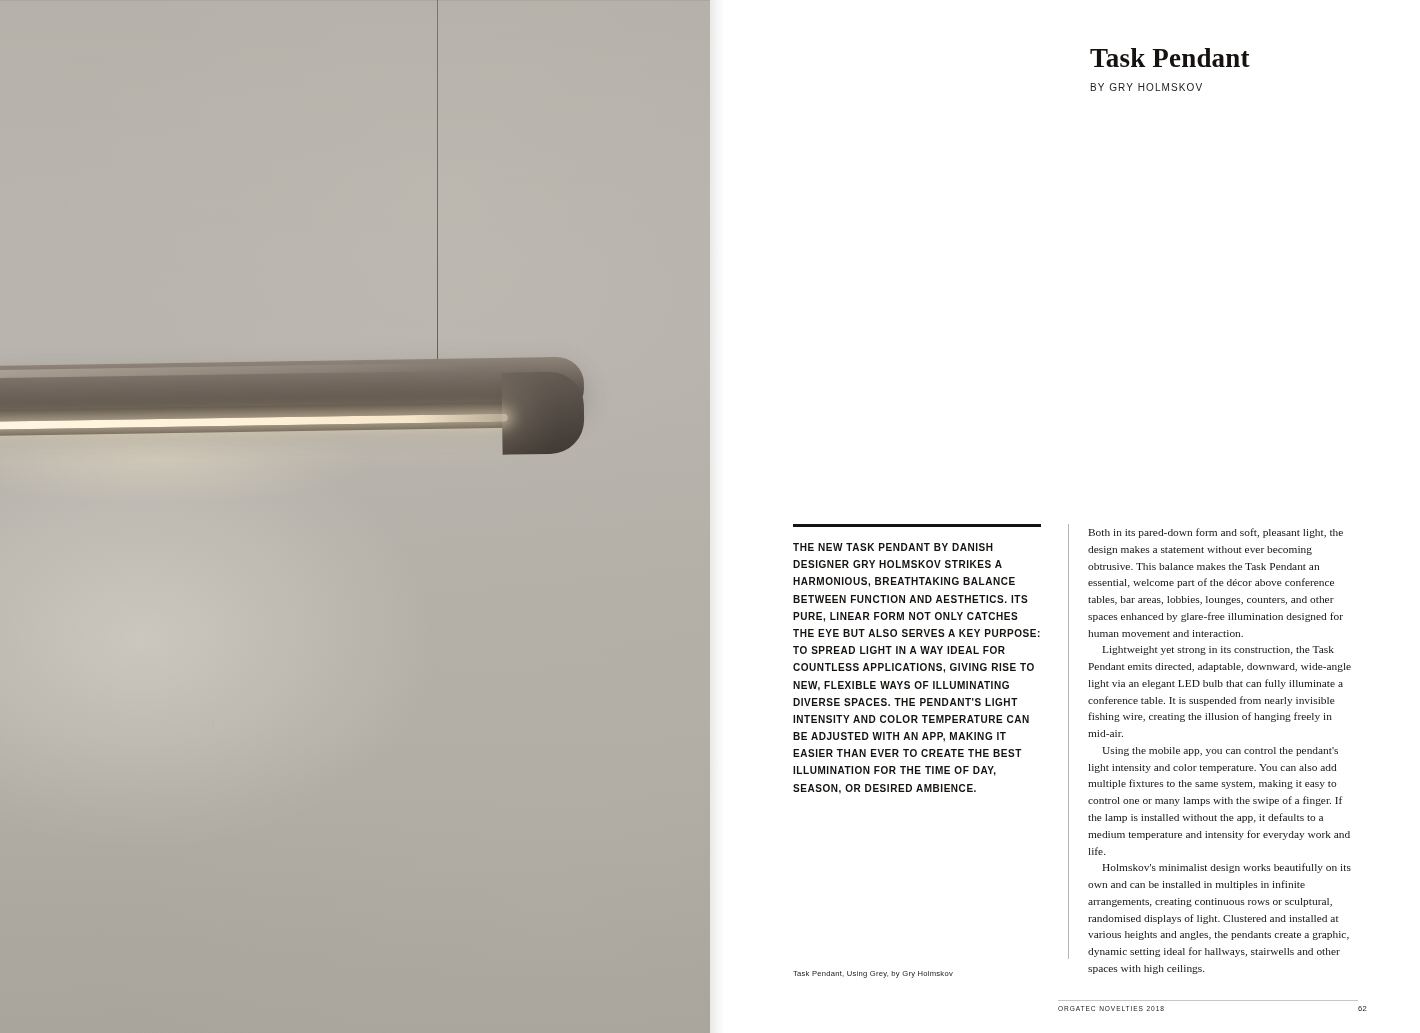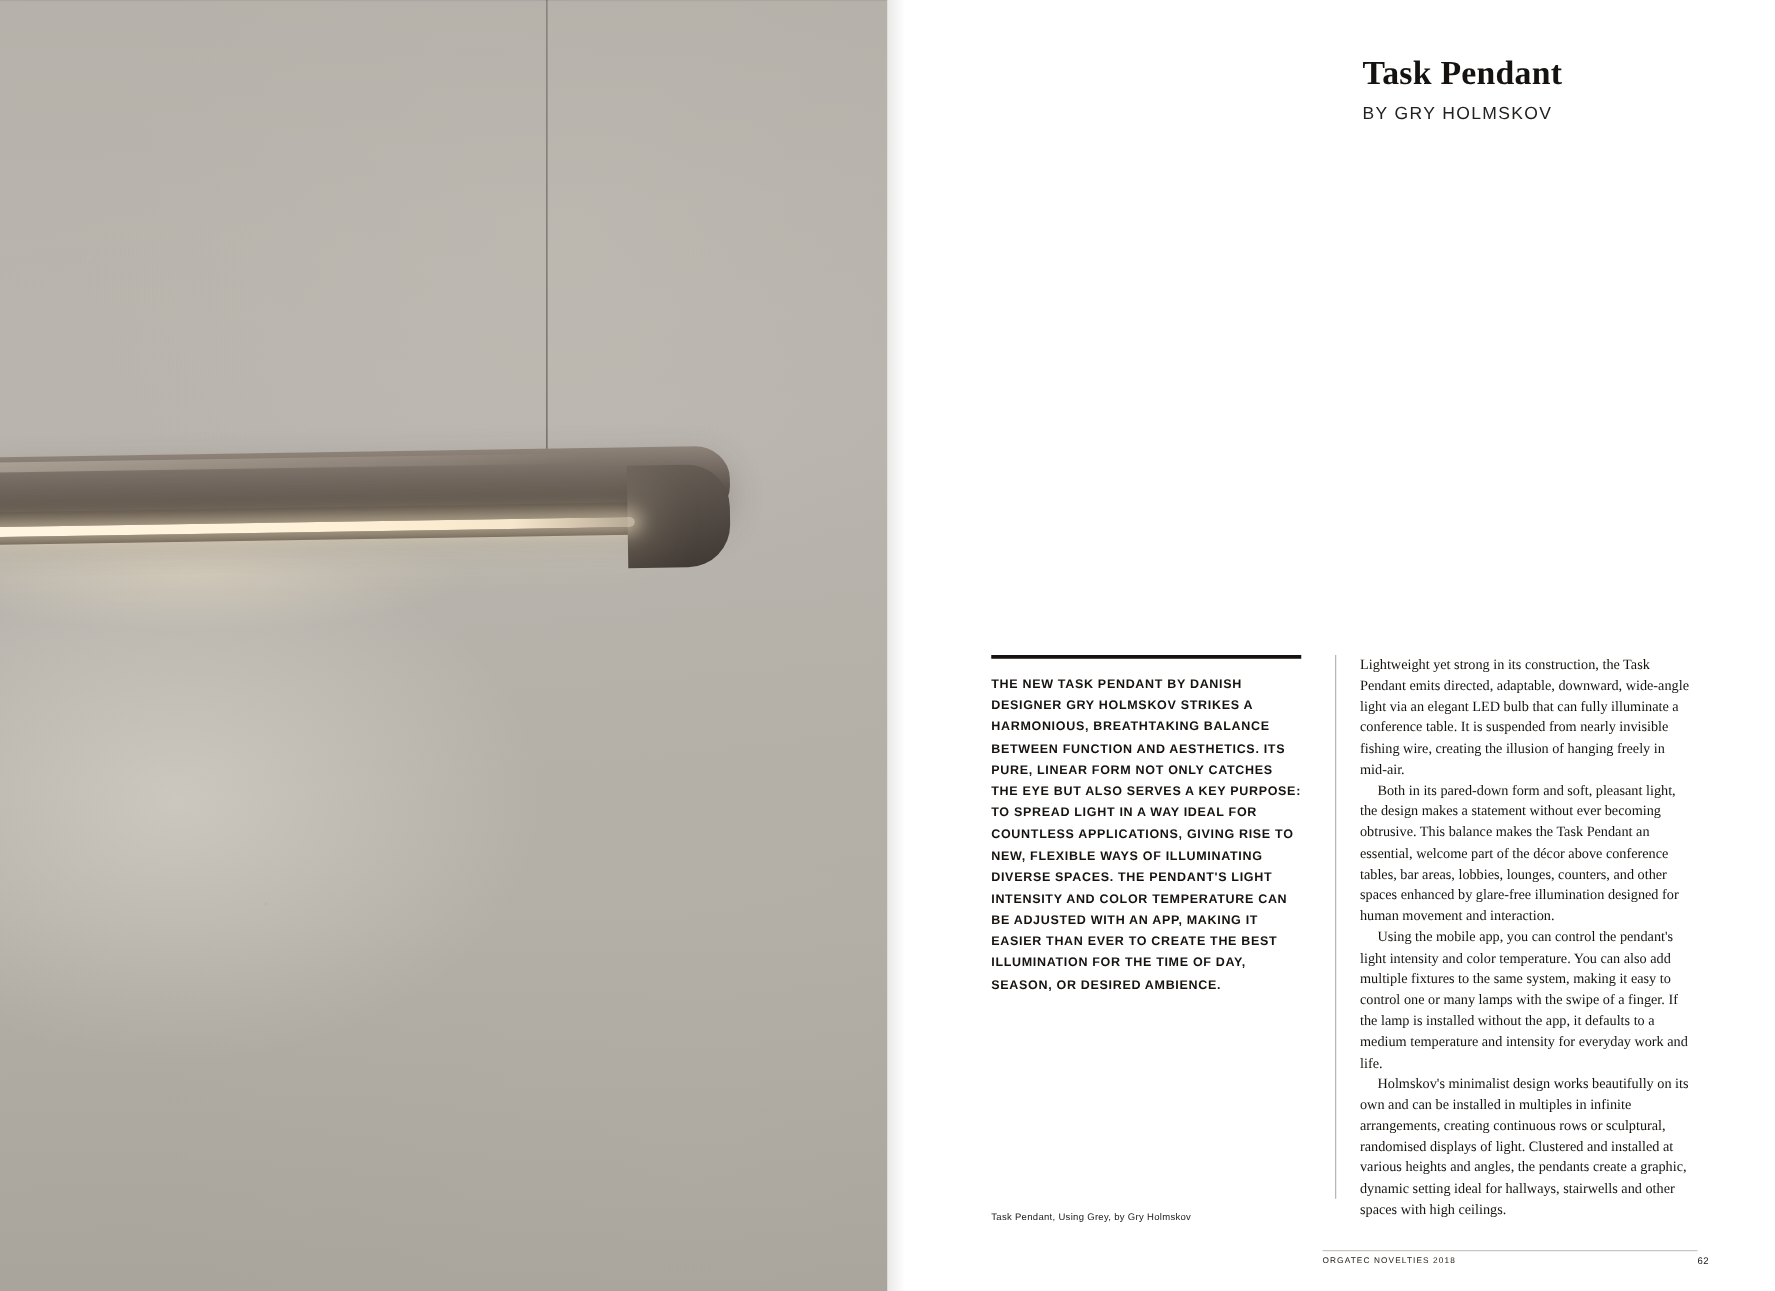--- a/index.html
+++ b/index.html
@@ -174,21 +174,21 @@
     font-size: 27px;
     font-weight: 700;
     letter-spacing: 0.2px;
     color: #15120f;
     line-height: 1.1;
     margin: 0;
   }
   .byline {
     margin-top: 8px;
     font-family: "Liberation Sans", sans-serif;
-    font-size: 14px;
+    font-size: 10px;
     letter-spacing: 1.1px;
     color: #23201d;
     text-transform: uppercase;
   }
 
   
   .intro-col {
     position: absolute;
     left: 83px;
     top: 524px;
@@ -322,22 +322,22 @@
     <div class="intro-col">
       <div class="rule-thick"></div>
       <div class="intro-text">THE NEW TASK PENDANT BY DANISH DESIGNER GRY HOLMSKOV STRIKES A HARMONIOUS, BREATHTAKING BALANCE BETWEEN FUNCTION AND AESTHETICS. ITS PURE, LINEAR FORM NOT ONLY CATCHES THE EYE BUT ALSO SERVES A KEY PURPOSE: TO SPREAD LIGHT IN A WAY IDEAL FOR COUNTLESS APPLICATIONS, GIVING RISE TO NEW, FLEXIBLE WAYS OF ILLUMINATING DIVERSE SPACES. THE PENDANT'S LIGHT INTENSITY AND COLOR TEMPERATURE CAN BE ADJUSTED WITH AN APP, MAKING IT EASIER THAN EVER TO CREATE THE BEST ILLUMINATION FOR THE TIME OF DAY, SEASON, OR DESIRED AMBIENCE.</div>
     </div>
 
     <div class="caption">Task Pendant, Using Grey, by Gry Holmskov</div>
 
     <div class="body-col">
       <div class="divider"></div>
       <div class="body-text">
+        <p>Both in its pared-down form and soft, pleasant light, the design makes a statement without ever becoming obtrusive. This balance makes the Task Pendant an essential, welcome part of the décor above conference tables, bar areas, lobbies, lounges, counters, and other spaces enhanced by glare-free illumination designed for human movement and interaction.</p>
         <p>Lightweight yet strong in its construction, the Task Pendant emits directed, adaptable, downward, wide-angle light via an elegant LED bulb that can fully illuminate a conference table. It is suspended from nearly invisible fishing wire, creating the illusion of hanging freely in mid-air.</p>
-        <p>Both in its pared-down form and soft, pleasant light, the design makes a statement without ever becoming obtrusive. This balance makes the Task Pendant an essential, welcome part of the décor above conference tables, bar areas, lobbies, lounges, counters, and other spaces enhanced by glare-free illumination designed for human movement and interaction.</p>
         <p>Using the mobile app, you can control the pendant's light intensity and color temperature. You can also add multiple fixtures to the same system, making it easy to control one or many lamps with the swipe of a finger. If the lamp is installed without the app, it defaults to a medium temperature and intensity for everyday work and life.</p>
         <p>Holmskov's minimalist design works beautifully on its own and can be installed in multiples in infinite arrangements, creating continuous rows or sculptural, randomised displays of light. Clustered and installed at various heights and angles, the pendants create a graphic, dynamic setting ideal for hallways, stairwells and other spaces with high ceilings.</p>
       </div>
     </div>
 
     <div class="footer">
       <div class="footer-rule"></div>
       <div class="footer-left">ORGATEC NOVELTIES 2018</div>
       <div class="footer-right">62</div>
     </div>

